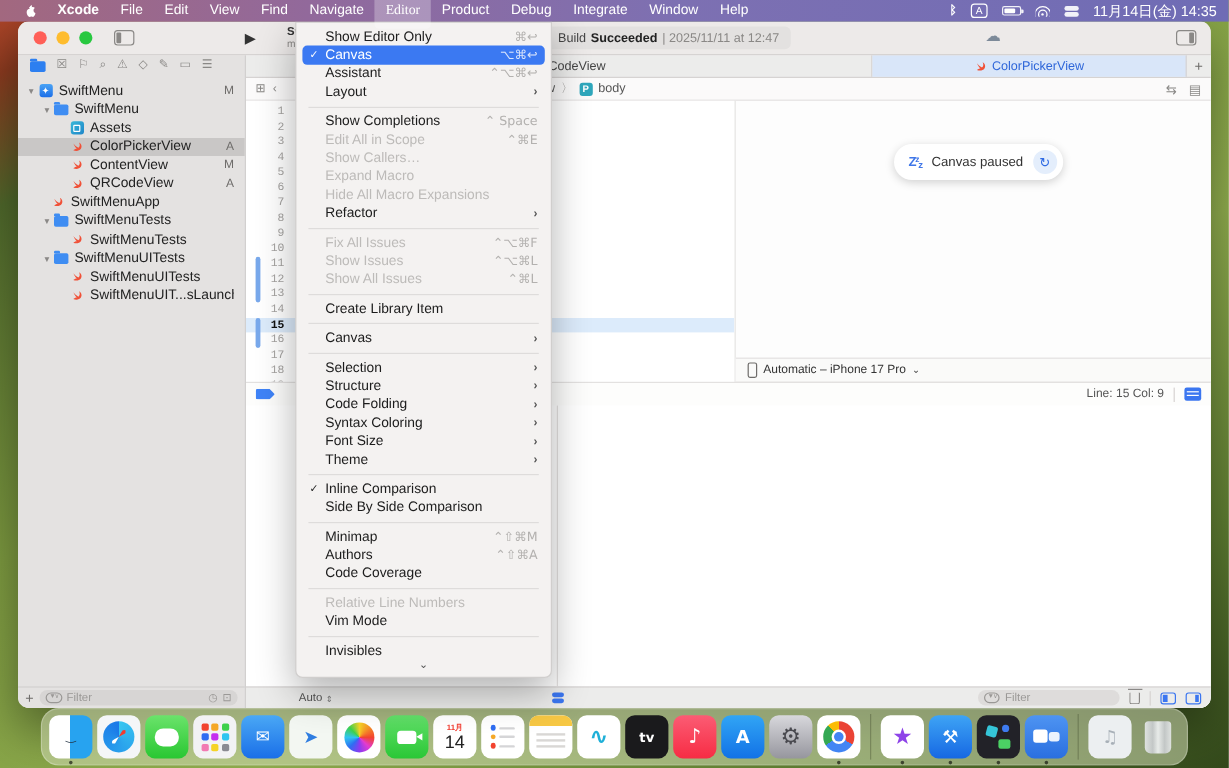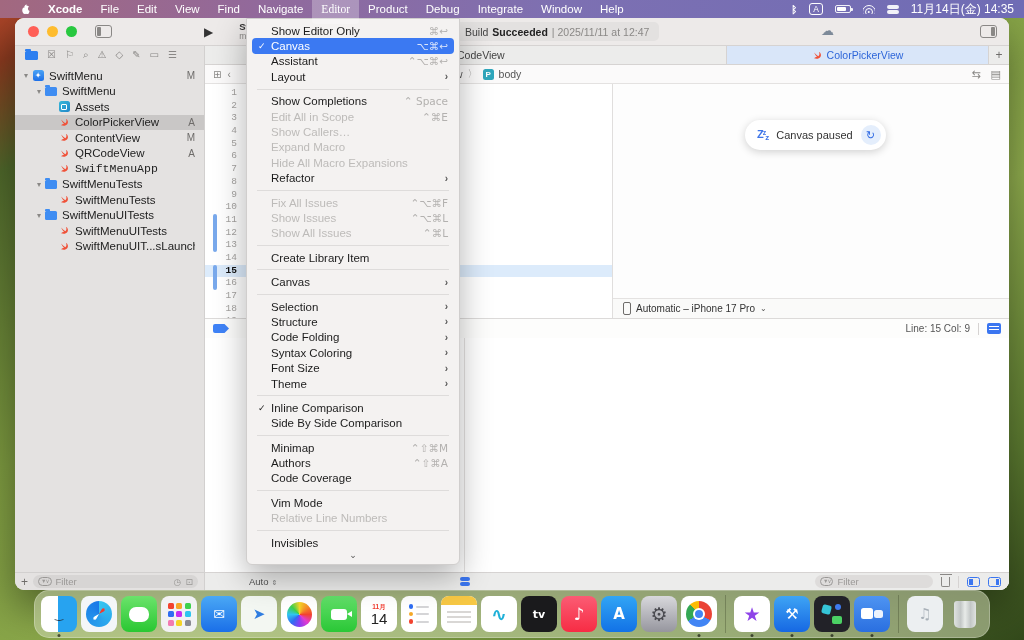--- a/index.html
+++ b/index.html
@@ -338,21 +338,21 @@
           <div class="trow" style="padding-left: 32px;">
             <span class="chev sym"></span>
             <span class="t-ic">
               <svg class="swift-ic" viewBox="0 0 16 16">
                 <path fill="#f05138" d="M3 12 C6 13.2 10.2 13.2 12.2 10.2 C14.2 7.2 12.4 3.8 10 2.6 C11.2 4.8 11.2 7.8 9.2 9 C6.4 7.8 4.2 5.2 3.2 3.8 C4.2 7 6.2 9.2 7.4 10.2 C5.6 10.2 4.2 11 3 12 Z"></path>
               </svg>
             </span>
             <span class="t-label">QRCodeView</span>
             <span class="t-badge">A</span>
           </div>
-          <div class="trow" style="padding-left: 32px; font-family: Liberation Mono, monospace;">
+          <div class="trow" style="padding-left: 16px;">
             <span class="chev sym"></span>
             <span class="t-ic">
               <svg class="swift-ic" viewBox="0 0 16 16">
                 <path fill="#f05138" d="M3 12 C6 13.2 10.2 13.2 12.2 10.2 C14.2 7.2 12.4 3.8 10 2.6 C11.2 4.8 11.2 7.8 9.2 9 C6.4 7.8 4.2 5.2 3.2 3.8 C4.2 7 6.2 9.2 7.4 10.2 C5.6 10.2 4.2 11 3 12 Z"></path>
               </svg>
             </span>
             <span class="t-label">SwiftMenuApp</span>
             <span class="t-badge"></span>
           </div>
           <div class="trow" style="padding-left: 19px;">
@@ -652,27 +652,27 @@
     <div class="mrow">
       <span class="chk sym"></span>
       <span class="lbl">Authors</span>
       <span class="sc sym">⌃⇧⌘A</span>
     </div>
     <div class="mrow">
       <span class="chk sym"></span>
       <span class="lbl">Code Coverage</span>
     </div>
     <div class="msep"></div>
+    <div class="mrow disabled">
+      <span class="chk sym"></span>
+      <span class="lbl">Relative Line Numbers</span>
+    </div>
     <div class="mrow">
       <span class="chk sym"></span>
       <span class="lbl">Vim Mode</span>
-    </div>
-    <div class="mrow disabled">
-      <span class="chk sym"></span>
-      <span class="lbl">Relative Line Numbers</span>
     </div>
     <div class="msep"></div>
     <div class="mrow">
       <span class="chk sym"></span>
       <span class="lbl">Invisibles</span>
     </div>
     <div class="sym" id="menu-more">⌄</div>
   </div>
 
 <div id="dock">

